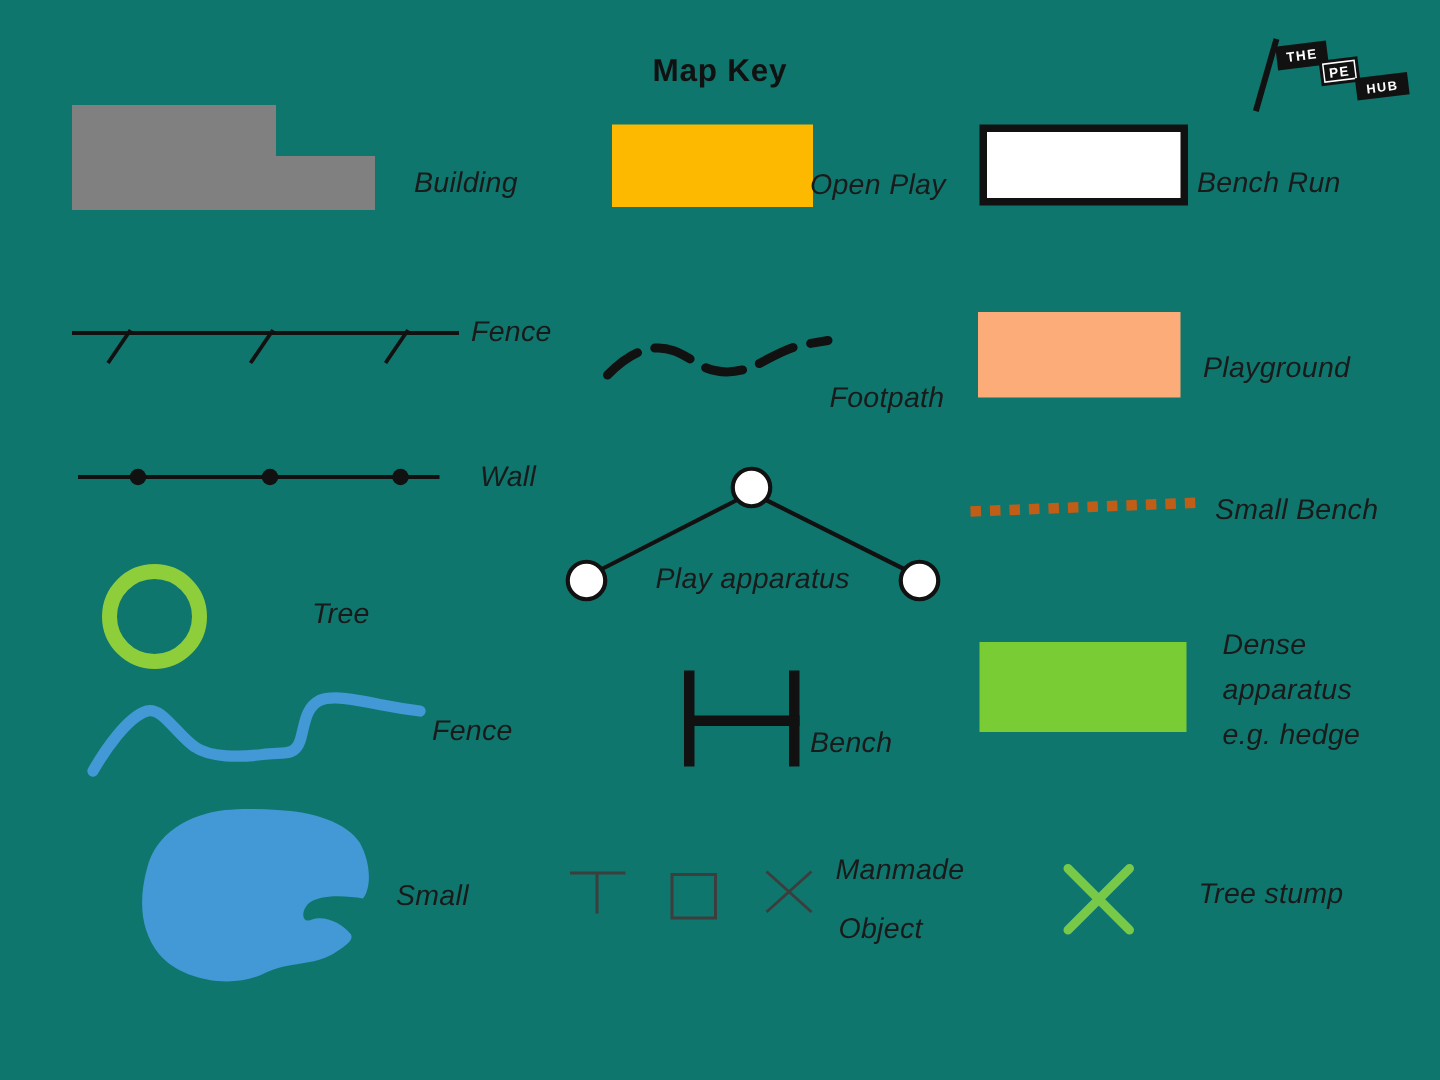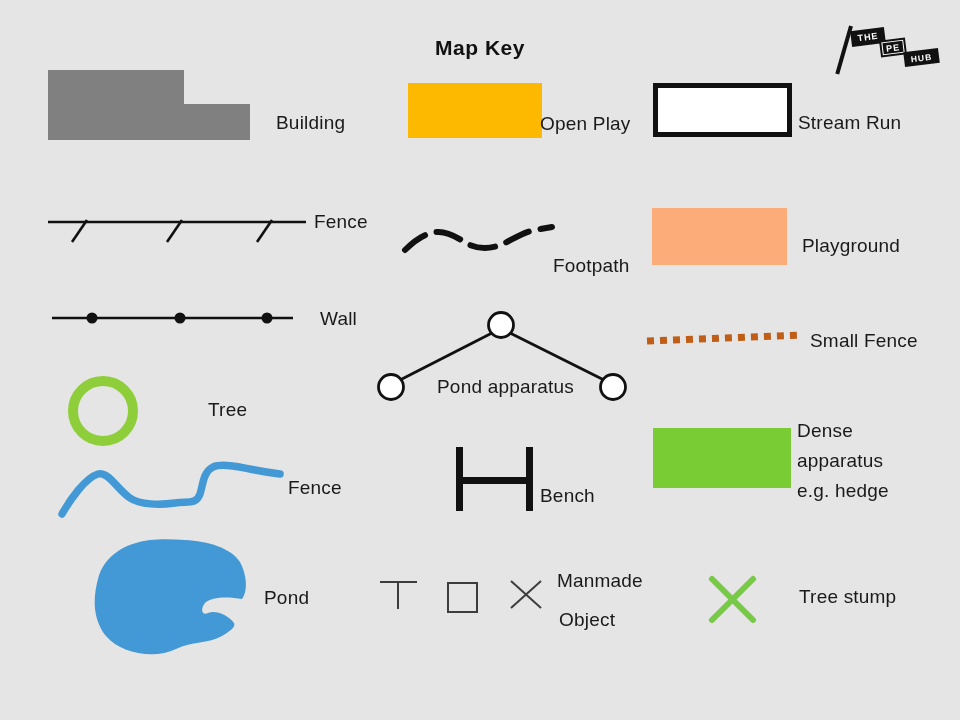--- a/index.html
+++ b/index.html
@@ -1,30 +1,30 @@
 <!DOCTYPE html>
 <html><head>
 <meta charset="utf-8">
 <style>
   html,body{margin:0;padding:0;background:#fff;}
   #canvas{
-    position:relative;width:960px;height:720px;background:#e5e5e5;overflow:hidden;
+    position:relative;width:960px;height:720px;background:#0f766e;overflow:hidden;
     font-family:"Liberation Sans", sans-serif;color:#1a1a1a;
   }
   .sym{position:absolute;overflow:visible;}
   .label{
     position:absolute;transform:translateY(-50%);
-    font-size:19px;color:#1a1a1a;white-space:nowrap;letter-spacing:0.2px;
+    font-size:19px;color:#1a1a1a;white-space:nowrap;letter-spacing:0.2px;font-style:italic;
   }
   #title{
     position:absolute;left:50%;top:36px;transform:translateX(-50%);
     font-size:21px;font-weight:800;letter-spacing:0.5px;color:#111;
   }
   
-  .multiline div{line-height:30px;}
+  .multiline div{line-height:30px;margin-left:18px;}
   
   #logo{position:absolute;left:838px;top:22px;width:112px;height:58px;}
   .logo-pole{position:absolute;left:11px;top:4px;width:4px;height:50px;background:#111;
     transform:rotate(16deg);transform-origin:top center;}
   .logo-block{position:absolute;background:#111;color:#fff;display:flex;align-items:center;
     justify-content:center;font-weight:700;transform:rotate(-7deg);}
   .logo-the{left:13px;top:7px;width:34px;height:16px;font-size:9px;letter-spacing:1px;}
   .logo-pe{left:42px;top:17px;width:26px;height:17px;padding:0;}
   .logo-pe-inner{border:1px solid #fff;width:20px;height:11px;display:flex;align-items:center;
     justify-content:center;font-size:9px;letter-spacing:1px;}
@@ -57,21 +57,21 @@
     <svg class="sym" style="left:408px;top:83px" width="134" height="55" viewBox="0 0 134 55">
       <rect x="0" y="0" width="134" height="55" fill="#FCB900"></rect>
     </svg>
     <div class="label" style="left:540px;top:124px">Open Play</div>
   </div>
 
   <div>
     <svg class="sym" style="left:653px;top:83px" width="139" height="54" viewBox="0 0 139 54">
       <rect x="2.5" y="2.5" width="134" height="49" fill="#ffffff" stroke-width="5" stroke="#111111"></rect>
     </svg>
-    <div class="label" style="left:798px;top:123px">Stream Run</div>
+    <div class="label" style="left:798px;top:123px">Bench Run</div>
   </div>
 
   <div>
     <svg class="sym" style="left:48px;top:214px" width="260" height="32" viewBox="0 0 260 32">
       <g stroke-width="2.6" fill="none" stroke="#111111">
         <line x1="0" y1="8" x2="258" y2="8"></line>
         <line x1="39" y1="6" x2="24" y2="28"></line>
         <line x1="134" y1="6" x2="119" y2="28"></line>
         <line x1="224" y1="6" x2="209" y2="28"></line>
       </g>
@@ -102,41 +102,41 @@
         <circle cx="215" cy="12" r="5.5"></circle>
       </g>
     </svg>
     <div class="label" style="left:320px;top:319px">Wall</div>
   </div>
 
   <div>
     <svg class="sym" style="left:645px;top:331px" width="160" height="14" viewBox="0 0 160 14">
       <line x1="2" y1="10" x2="157" y2="4" stroke-width="7" stroke-dasharray="7 6" stroke="#C05E17"></line>
     </svg>
-    <div class="label" style="left:810px;top:341px">Small Fence</div>
+    <div class="label" style="left:810px;top:341px">Small Bench</div>
   </div>
 
   <div>
     <svg class="sym" style="left:64px;top:372px" width="78" height="78" viewBox="0 0 78 78">
       <circle cx="39" cy="39" r="30" fill="none" stroke-width="10" stroke="#8FCE3B"></circle>
     </svg>
     <div class="label" style="left:208px;top:410px">Tree</div>
   </div>
 
   <div>
     <svg class="sym" style="left:375px;top:308px" width="255" height="95" viewBox="0 0 255 95">
       <g stroke-width="2.8" fill="#ffffff" stroke="#111111">
         <line x1="117" y1="25" x2="25" y2="72"></line>
         <line x1="135" y1="25" x2="229" y2="72"></line>
         <circle cx="126" cy="17" r="12.5"></circle>
         <circle cx="16" cy="79" r="12.5"></circle>
         <circle cx="238" cy="79" r="12.5"></circle>
       </g>
     </svg>
-    <div class="label" style="left:437px;top:387px">Pond apparatus</div>
+    <div class="label" style="left:437px;top:387px">Play apparatus</div>
   </div>
 
   <div>
     <svg class="sym" style="left:653px;top:428px" width="138" height="60" viewBox="0 0 138 60">
       <rect x="0" y="0" width="138" height="60" fill="#79CC33"></rect>
     </svg>
     <div class="label multiline" style="left:797px;top:461px">
       <div>Dense</div>
       <div>apparatus</div>
       <div>e.g. hedge</div>
@@ -158,21 +158,21 @@
                C 30 118, 64 125, 86 114
                C 102 106, 118 109, 132 101
                C 140 96, 146 92, 144 88
                C 138 80, 126 75, 118 78
                C 112 81, 110 74, 115 68
                C 122 61, 140 62, 152 64
                C 158 56, 157 40, 150 27
                C 141 13, 118 6, 95 5
                C 82 4, 70 4, 60 5 Z" fill="#4399D5"></path>
     </svg>
-    <div class="label" style="left:264px;top:598px">Pond</div>
+    <div class="label" style="left:264px;top:598px">Small</div>
   </div>
 
   <div>
     <svg class="sym" style="left:455px;top:446px" width="82" height="68" viewBox="0 0 82 68">
       <g fill="#111111">
         <rect x="1" y="1" width="7" height="64"></rect>
         <rect x="71" y="1" width="7" height="64"></rect>
         <rect x="1" y="31" width="77" height="7"></rect>
       </g>
     </svg>

